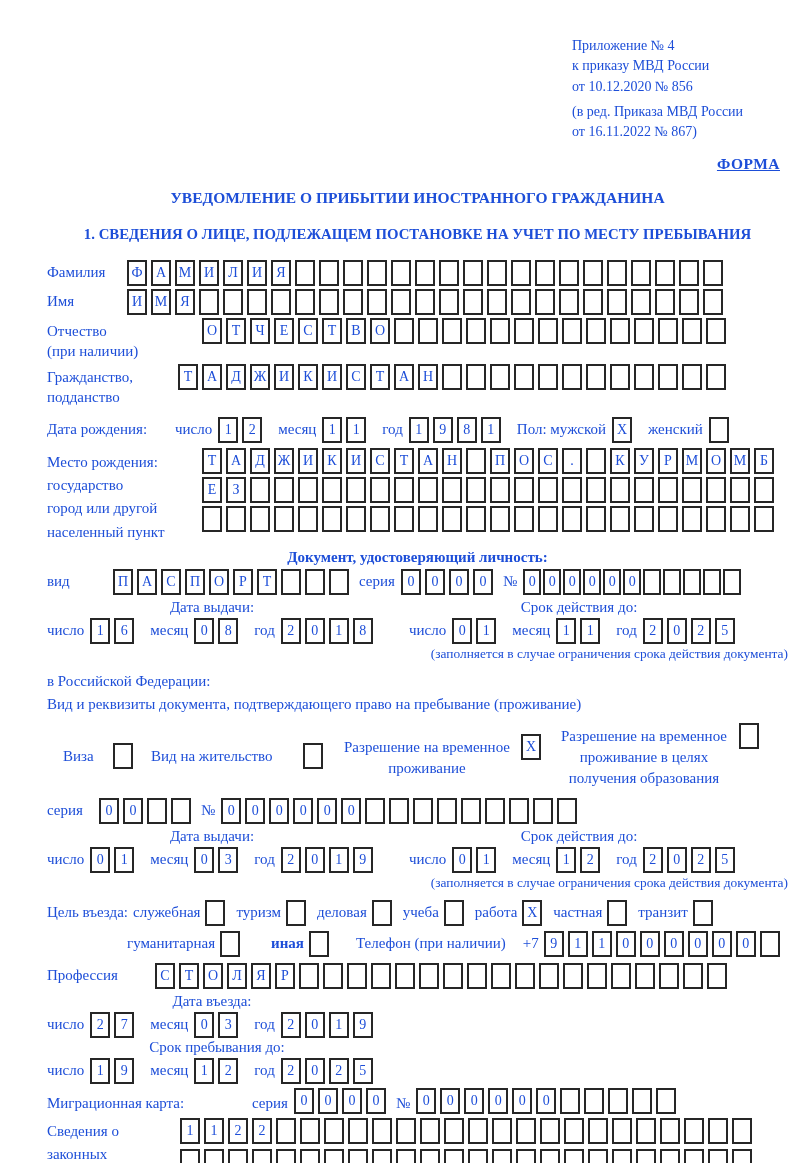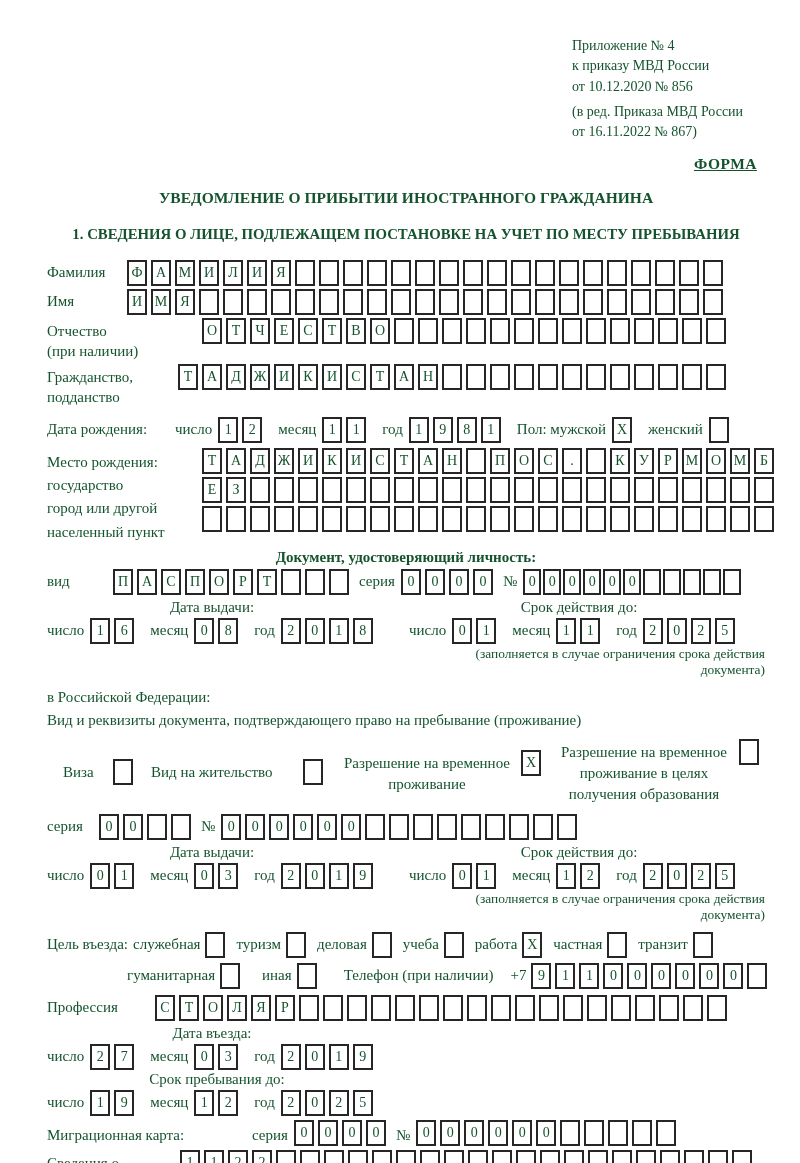--- a/index.html
+++ b/index.html
@@ -1,19 +1,19 @@
 <!DOCTYPE html>
 <html><head>
 <meta charset="utf-8">
 <style>
   html,body{margin:0;padding:0;background:#ffffff;}
   .page{
     position:relative;width:800px;height:1163px;box-sizing:border-box;
-    padding:36px 35px 0 47px;background:#fff;overflow:hidden;
-    font-family:"Liberation Serif",serif;color:#14532d;font-size:15px;
+    padding:36px 12px 0 47px;background:#fff;overflow:hidden;
+    font-family:"Liberation Serif",serif;color:#1d4ed8;font-size:15px;
   }
   
   .appendix{margin-left:525px;font-size:14px;line-height:1.45;}
   .appendix .gap{height:5px;}
   .forma{margin-top:13px;text-align:right;padding-right:8px;font-weight:bold;font-size:15.5px;letter-spacing:.5px;text-decoration:underline;}
   .title{margin-top:13px;text-align:center;font-weight:bold;font-size:15.5px;line-height:1.5;}
   .blankline{display:inline-block;width:52px;border-bottom:2.5px solid #3a3a3a;margin-left:10px;}
   .sec{margin-top:16px;margin-bottom:17px;text-align:center;font-weight:bold;font-size:14.8px;}
   
   .row{display:flex;align-items:flex-start;margin:3px 0;}
@@ -585,21 +585,21 @@
     </span>
   </div>
 
   <div class="phonerow">
     <span class="po">
       <span class="polbl">гуманитарная</span>
       <span class="cells">
           <span class="cell"></span>
         </span>
     </span>
-    <span class="po" style="margin-left:11px;">
+    <span class="po" style="margin-left:20px;font-weight:bold;">
       <span class="polbl">иная</span>
       <span class="cells">
           <span class="cell"></span>
         </span>
     </span>
     <span class="polbl" style="margin-left:16px;">Телефон (при наличии)</span>
     <span class="polbl" style="margin-left:12px;">+7</span>
     <span class="cells">
         <span class="cell">9</span>
         <span class="cell">1</span>

